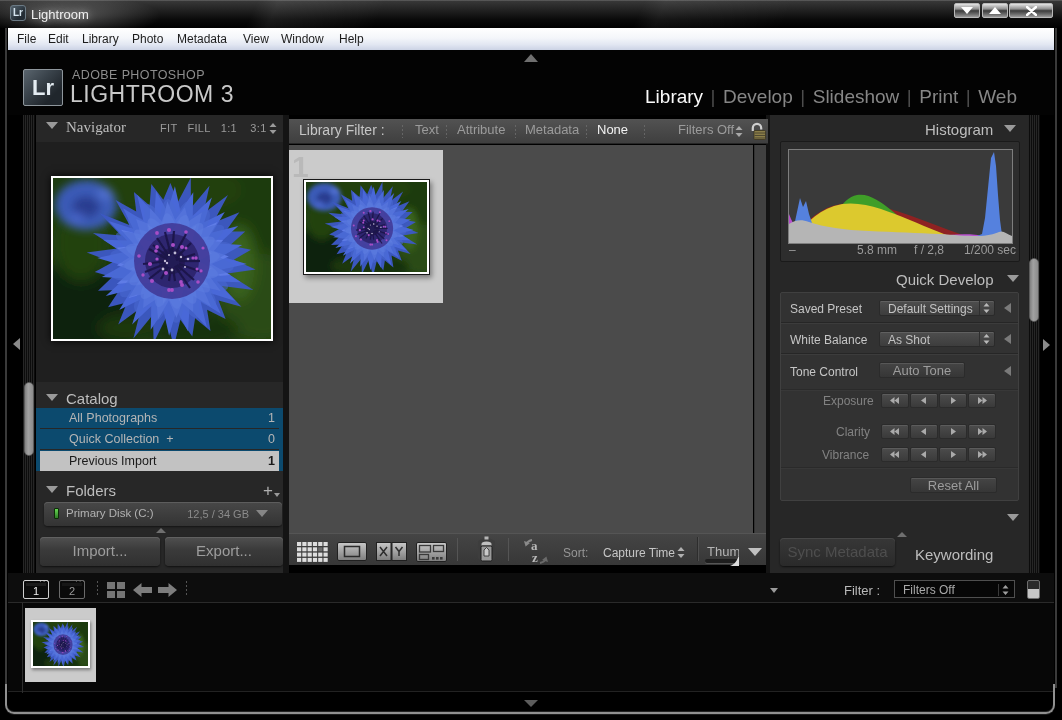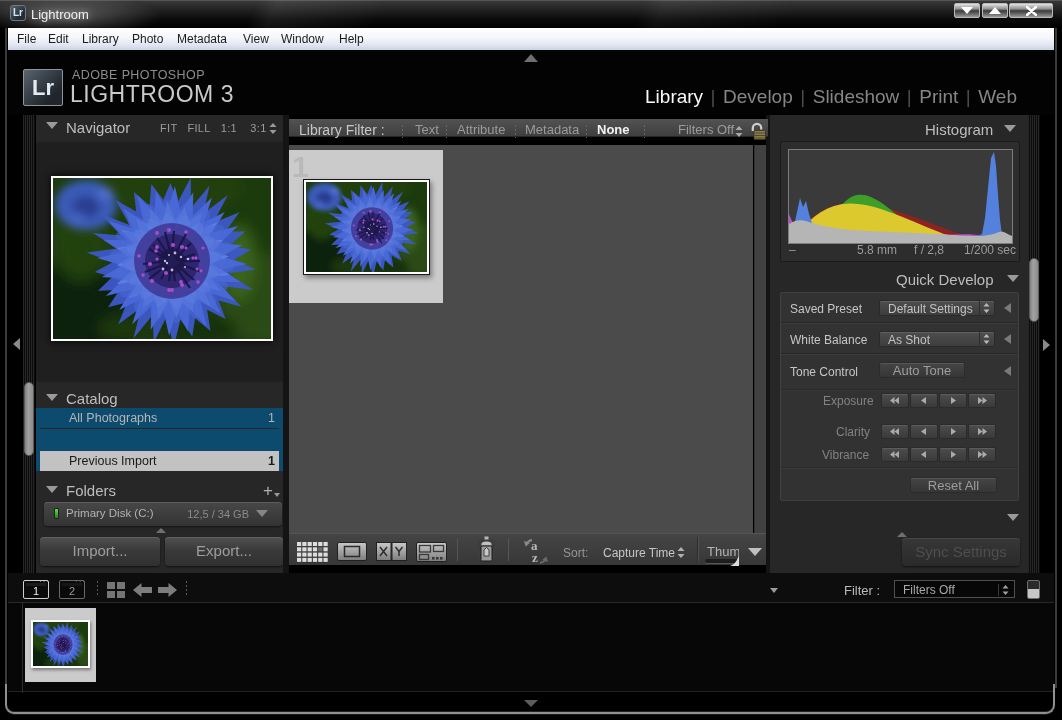--- a/index.html
+++ b/index.html
@@ -81,21 +81,21 @@
   #led { left:10px; top:6px; width:5px; height:11px; border-radius:1px; background:linear-gradient(#66d653,#2f7d26); border:1px solid #0d2d08; }
   .btn { border-radius:4px; background:linear-gradient(#505050,#3a3a3a 45%,#303030); box-shadow:inset 0 1px 0 #616161, 0 1px 2px rgba(0,0,0,.6);
     color:#9d9d9d; font-size:15px; text-align:center; }
   #importbtn { left:4px; top:422px; width:120px; height:29px; line-height:28px; }
   #exportbtn { left:129px; top:422px; width:118px; height:29px; line-height:28px; }
   .endmark { width:0; height:0; border-left:5px solid transparent; border-right:5px solid transparent; border-bottom:5px solid #6f6f6f; }
 
   
   #cgap { left:283px; top:115px; width:6px; height:458px; background:#141414; }
   #rgap { left:766px; top:115px; width:4px; height:458px; background:#141414; }
-  #filterbar { left:289px; top:119px; width:479px; height:18px;
+  #filterbar { left:289px; top:119px; width:479px; height:25px;
     background:linear-gradient(#525252,#3f3f3f); border-bottom:1px solid #262626;
     color:#9b9b9b; font-size:13px; }
   #filterbar .lab { position:absolute; top:3px; }
   .fsep { position:absolute; top:6px; width:1px; height:13px; background:repeating-linear-gradient(#666 0 2px, transparent 2px 4px); }
   #grid { left:289px; top:145px; width:464px; height:388px; background:#4b4b4b; }
   #gridsb { left:754px; top:145px; width:12px; height:388px; background:#414141; border-left:1px solid #333; }
   #cell { left:0px; top:5px; width:154px; height:153px; background:#cbcbcb; }
   #cellnum { left:3px; top:0px; font-size:30px; font-weight:bold; color:#b9b9b9; }
   #cellimg { left:14px; top:29px; background:#fff; padding:2px; border:1px solid #181818; box-shadow:2px 3px 5px rgba(0,0,0,0.4); }
   #cellimg svg { display:block; }
@@ -298,36 +298,37 @@
 <div class="abs" id="lrtxt">LIGHTROOM 3</div>
 <div class="abs" id="modules"><b>Library</b><i>|</i>Develop<i>|</i>Slideshow<i>|</i>Print<i>|</i>Web</div>
 
 <div class="abs" id="lgutter"></div>
 <div class="abs" id="larrow"></div>
 <div class="abs ribs" id="lribs"></div>
 <div class="abs sthumb" id="lthumb"></div>
 
 <div class="abs" id="lpanel">
   <div class="abs disc" style="left:10px; top:7px;"></div>
-  <div class="abs phead" style="left:30px; top:4px;">Navigator</div>
+  <div class="abs phead" style="left:30px; top:4px;font-family:Liberation Serif, serif;">Navigator</div>
   <div class="abs" style="left:124px; top:7px; font-size:11px; color:#9b9b9b; letter-spacing:0.3px;">FIT&nbsp;&nbsp;&nbsp;FILL&nbsp;&nbsp;&nbsp;1:1&nbsp;&nbsp;&nbsp;&nbsp;3:1</div>
   <svg class="abs" style="left:233px; top:8px;" width="8" height="11" viewBox="0 0 8 11">
       <path d="M4,0 L7.5,4 H0.5 Z M4,11 L7.5,7 H0.5 Z" fill="#9b9b9b"></path>
     </svg>
   <div class="abs" id="navzone"></div>
   <div class="abs" id="navimg">
       <svg width="218" height="161">
         <use href="#flower"></use>
       </svg>
     </div>
 
   <div class="abs disc" style="left:10px; top:279px;"></div>
   <div class="abs phead" style="left:30px; top:275px;">Catalog</div>
   <div class="abs" id="catrows">
     <div class="crow" style="top:0; border-bottom:1px solid #272727;"><span style="margin-left:29px">All Photographs</span><span class="cnt">1</span></div>
+    <div class="crow" style="top:21px; border-bottom:1px solid #272727;"><span style="margin-left:29px">Quick Collection&nbsp; +</span><span class="cnt">0</span></div>
     <div class="crow" id="prevrow" style="top:43px; height:20px;"><span style="margin-left:29px">Previous Import</span><span class="cnt">1</span></div>
   </div>
 
   <div class="abs disc" style="left:10px; top:371px;"></div>
   <div class="abs phead" style="left:30px; top:367px;">Folders</div>
   <div class="abs" style="left:227px; top:366px; font-size:17px; color:#b0b0b0;">+</div>
   <div class="abs" style="left:238px; top:378px; width:0; height:0; border-left:3.5px solid transparent; border-right:3.5px solid transparent; border-top:4.5px solid #9a9a9a;"></div>
 
   <div class="abs" id="volbar">
     <div class="abs" id="led"></div>
@@ -344,21 +345,21 @@
 <div class="abs" id="rgap"></div>
 <div class="abs" id="filterbar">
   <div class="lab" style="left:10px; font-size:14px; color:#c6c6c6;">Library Filter :</div>
   <div class="fsep" style="left:113px;"></div>
   <div class="lab" style="left:126px;">Text</div>
   <div class="fsep" style="left:157px;"></div>
   <div class="lab" style="left:168px;">Attribute</div>
   <div class="fsep" style="left:226px;"></div>
   <div class="lab" style="left:236px;">Metadata</div>
   <div class="fsep" style="left:297px;"></div>
-  <div class="lab" style="left:308px; color:#f2f2f2; font-weight:bold;">None</div>
+  <div class="lab" style="left:308px; color:#f2f2f2; font-weight:normal;">None</div>
   <div class="fsep" style="left:355px;"></div>
   <div class="lab" style="left:389px;">Filters Off</div>
   <svg class="abs" style="left:446px; top:7px;" width="8" height="11" viewBox="0 0 8 11">
       <path d="M4,0 L7.5,4 H0.5 Z M4,11 L7.5,7 H0.5 Z" fill="#a8a8a8"></path>
     </svg>
   <svg class="abs" style="left:462px; top:3px;" width="15" height="18" viewBox="0 0 15 18">
     <path d="M1.8 9 V6 a4.2 4.2 0 0 1 8.4 0 V7.5" fill="none" stroke="#cfcfcf" stroke-width="2.2"></path>
     <rect x="3" y="8.5" width="11.5" height="9" rx="1" fill="#8a7d48" stroke="#3a3420" stroke-width="0.8"></rect>
     <g stroke="#4e4830" stroke-width="1">
         <line x1="3.5" y1="11" x2="14" y2="11"></line>
@@ -581,21 +582,21 @@
           <svg width="10" height="9" viewBox="0 0 10 9">
             <path d="M5.5,4.5 L1,1 V8 Z M10,4.5 L5.5,1 V8 Z" fill="#aaa"></path>
           </svg>
         </div>
     </div>
     <div class="sbtn" style="left:129px; top:184px; width:87px; height:16px; line-height:15px;">Reset All</div>
   </div>
   <div class="abs phead" style="left:145px; top:395px;margin-top:36px;">Keywording</div>
   <div class="abs disc" style="left:237px; top:399px;"></div>
   <div class="abs endmark" style="left:127px; top:417px;"></div>
-  <div class="syncbtn" style="left:132px; width:118px;">Sync Settings</div>
+  <div class="syncbtn" style="left:10px; width:115px;">Sync Metadata</div>
 </div>
 
 <div class="abs ribs" id="rribs"></div>
 <div class="abs sthumb" id="rthumb"></div>
 <div class="abs" id="rgutter"></div>
 <div class="abs" id="rarrow"></div>
 
 <div class="abs" id="filmbar">
   <div class="abs" style="left:15px; top:7px; width:26px; height:19px; border:1px solid #cfcfcf; border-radius:2px; background:#0a0a0a;">
     <div class="abs" style="left:2px; top:2px; right:2px; height:3px; background:#1c1c1c;"></div>

